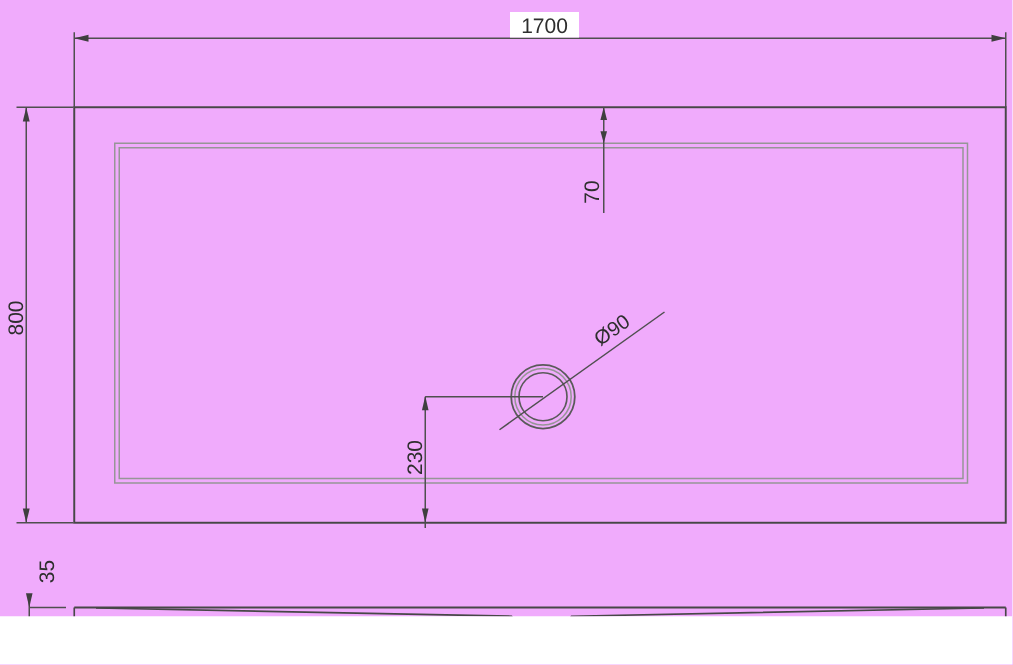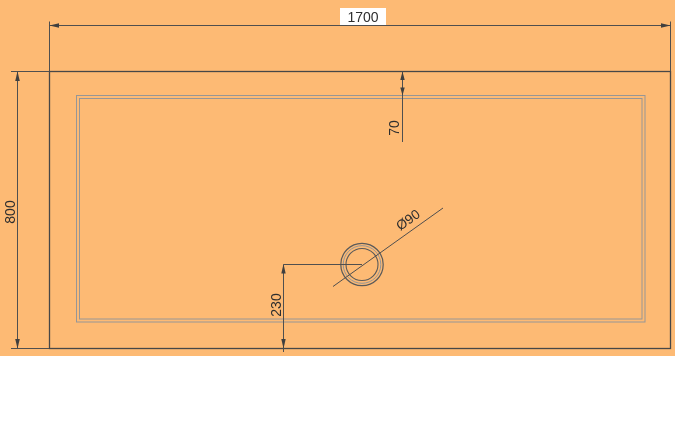--- a/index.html
+++ b/index.html
@@ -1,16 +1,16 @@
 <!DOCTYPE html>
 <html><head>
 <meta charset="utf-8">
 <style>
   html,body{margin:0;padding:0;background:#ffffff;}
-  .stage{position:relative;width:675px;height:356px;background:#fdba74;overflow:hidden;}
+  .stage{position:relative;width:675px;height:411px;background:#f0abfc;overflow:hidden;}
   svg{display:block;}
   text{
     font-family:"Liberation Sans", sans-serif;
     font-size:14px;
     fill:#2e2e2e;
   }
   text.dia{font-size:13.5px;}
   .dark{stroke:#474747;}
   .mid{stroke:#5a5a5a;}
   .light{stroke:#969696;}

